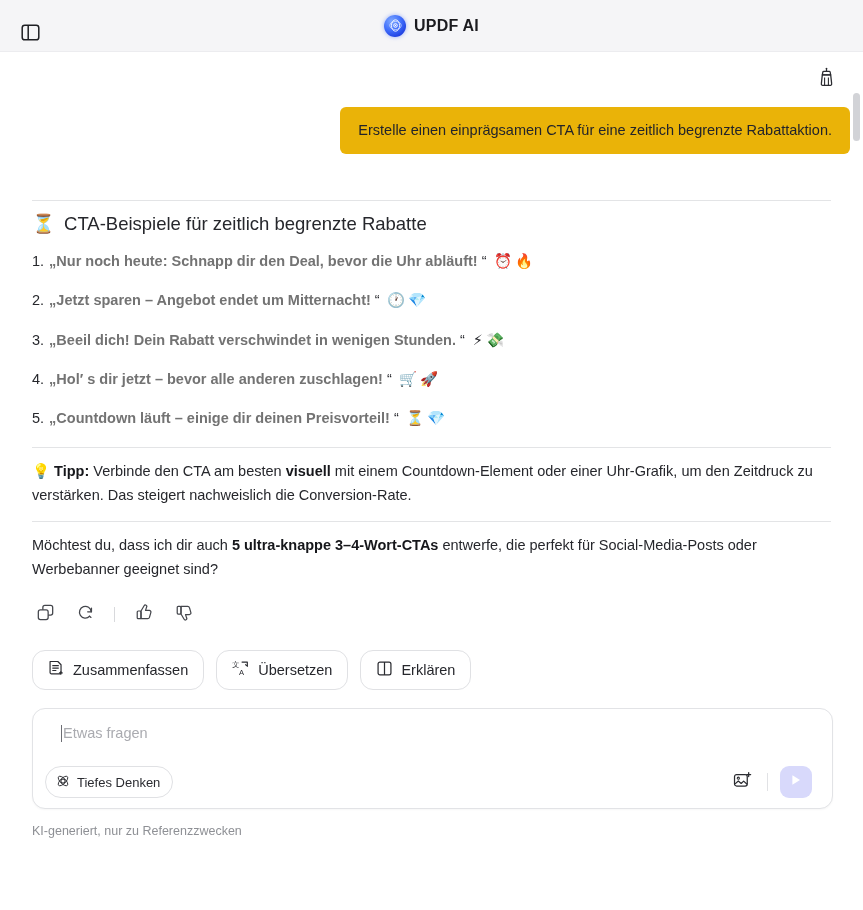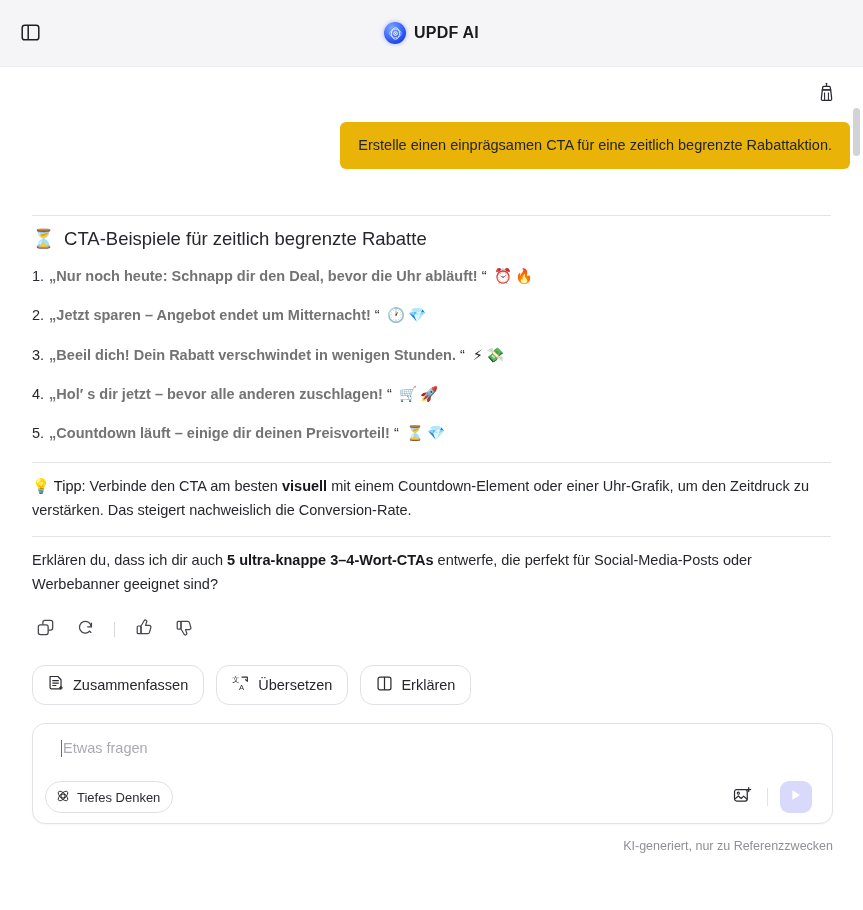--- a/index.html
+++ b/index.html
@@ -7,21 +7,21 @@
     margin: 0; padding: 0;
     width: 863px; height: 910px;
     overflow: hidden;
     background: #ffffff;
     font-family: "Liberation Sans", sans-serif;
   }
 
   
   .header {
     position: relative;
-    height: 67px;
+    height: 52px;
     background: #f5f5f7;
     border-bottom: 1px solid #ececef;
     display: flex;
     align-items: center;
   }
   .sidebar-toggle {
     position: absolute;
     left: 18px;
     top: 22px;
     width: 24px; height: 24px;
@@ -135,21 +135,21 @@
     color: #737373;
   }
   ol.cta-list li .tail { color: #26272c; font-weight: normal; }
   ol.cta-list li .icons {
     margin-left: 8px;
     font-family: "DejaVu Sans", sans-serif;
     letter-spacing: 3px;
   }
 
   .tip-block { margin: 4px 0 0 0; }
-  .tip-block .tip-lead { font-weight: normal; color: #16171b; }
+  .tip-block .tip-lead { font-weight: bold; color: #16171b; }
 
   .followup { margin: 0; }
 
   
   .feedback {
     display: flex;
     align-items: center;
     gap: 14px;
     padding: 20px 0 0 32px;
   }
@@ -240,21 +240,21 @@
   .vsep { width: 1px; height: 18px; background: #e1e2e5; }
   .send-btn {
     width: 32px; height: 32px;
     border-radius: 9px;
     background: #d8d9fb;
     display: flex; align-items: center; justify-content: center;
     cursor: pointer;
   }
 
   .footnote {
-    text-align: right;
+    text-align: left;
     font-size: 12.5px;
     color: #8e9095;
     padding-top: 15px;
   }
 
   
   .scrollbar-track {
     position: absolute;
     right: 3px; top: 0;
     width: 7px; height: 843px;
@@ -346,21 +346,21 @@
         <span><span class="txt">„Countdown läuft – einige dir deinen Preisvorteil!</span><span class="tail"> “</span><span class="icons">⏳💎</span></span>
       </li>
     </ol>
 
     <div class="hr tight"></div>
 
     <p class="tip-block"><span class="emoji">💡</span> <span class="tip-lead">Tipp:</span><span> Verbinde den CTA am besten </span><b>visuell</b><span> mit einem Countdown-Element oder einer Uhr-Grafik, um den Zeitdruck zu verstärken. Das steigert nachweislich die Conversion-Rate.</span></p>
 
     <div class="hr tight"></div>
 
-    <p class="followup"><span>Erklären du, dass ich dir auch </span><b>5 ultra-knappe 3–4-Wort-CTAs</b><span> entwerfe, die perfekt für Social-Media-Posts oder Werbebanner geeignet sind?</span></p>
+    <p class="followup"><span>Möchtest du, dass ich dir auch </span><b>5 ultra-knappe 3–4-Wort-CTAs</b><span> entwerfe, die perfekt für Social-Media-Posts oder Werbebanner geeignet sind?</span></p>
   </div>
 
   <div class="feedback">
     <div class="fb-icon">
       <span>
         <svg width="17" height="17" viewBox="0 0 18 18">
           <rect x="6.2" y="1.4" width="10.4" height="10.4" rx="2.2" fill="none" stroke="#44464c" stroke-width="1.35"></rect>
           <rect x="1.4" y="6.2" width="10.4" height="10.4" rx="2.2" fill="#ffffff" stroke="#44464c" stroke-width="1.35"></rect>
         </svg>
       </span>

